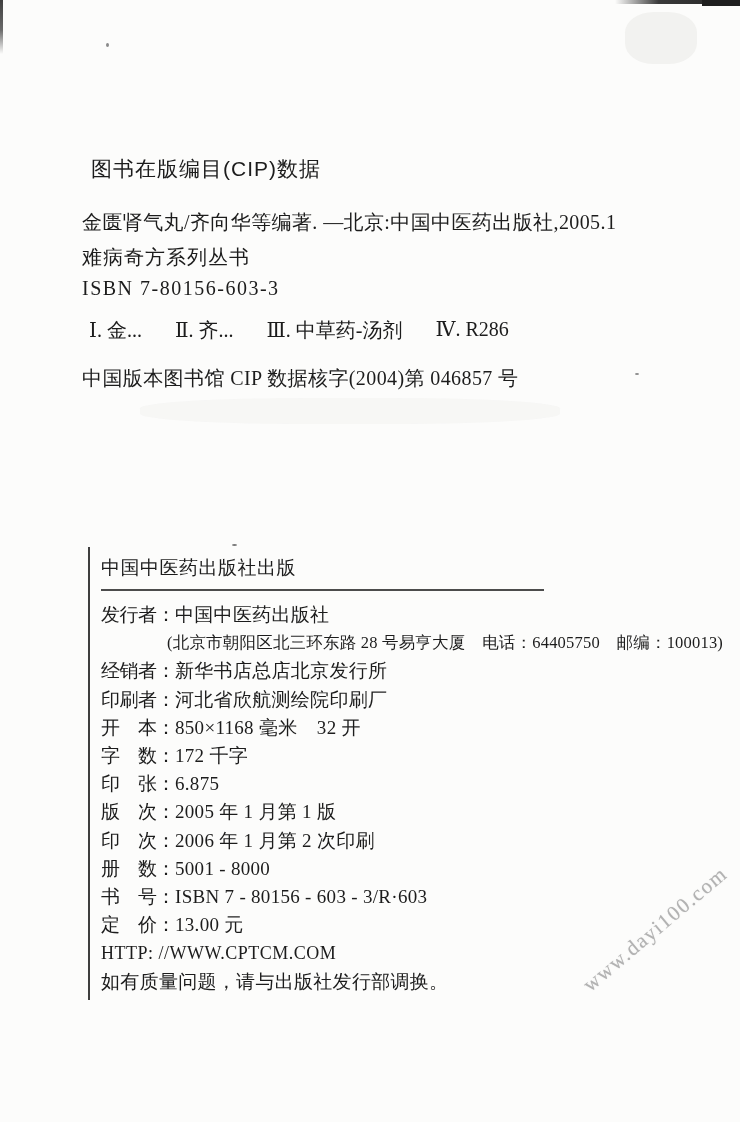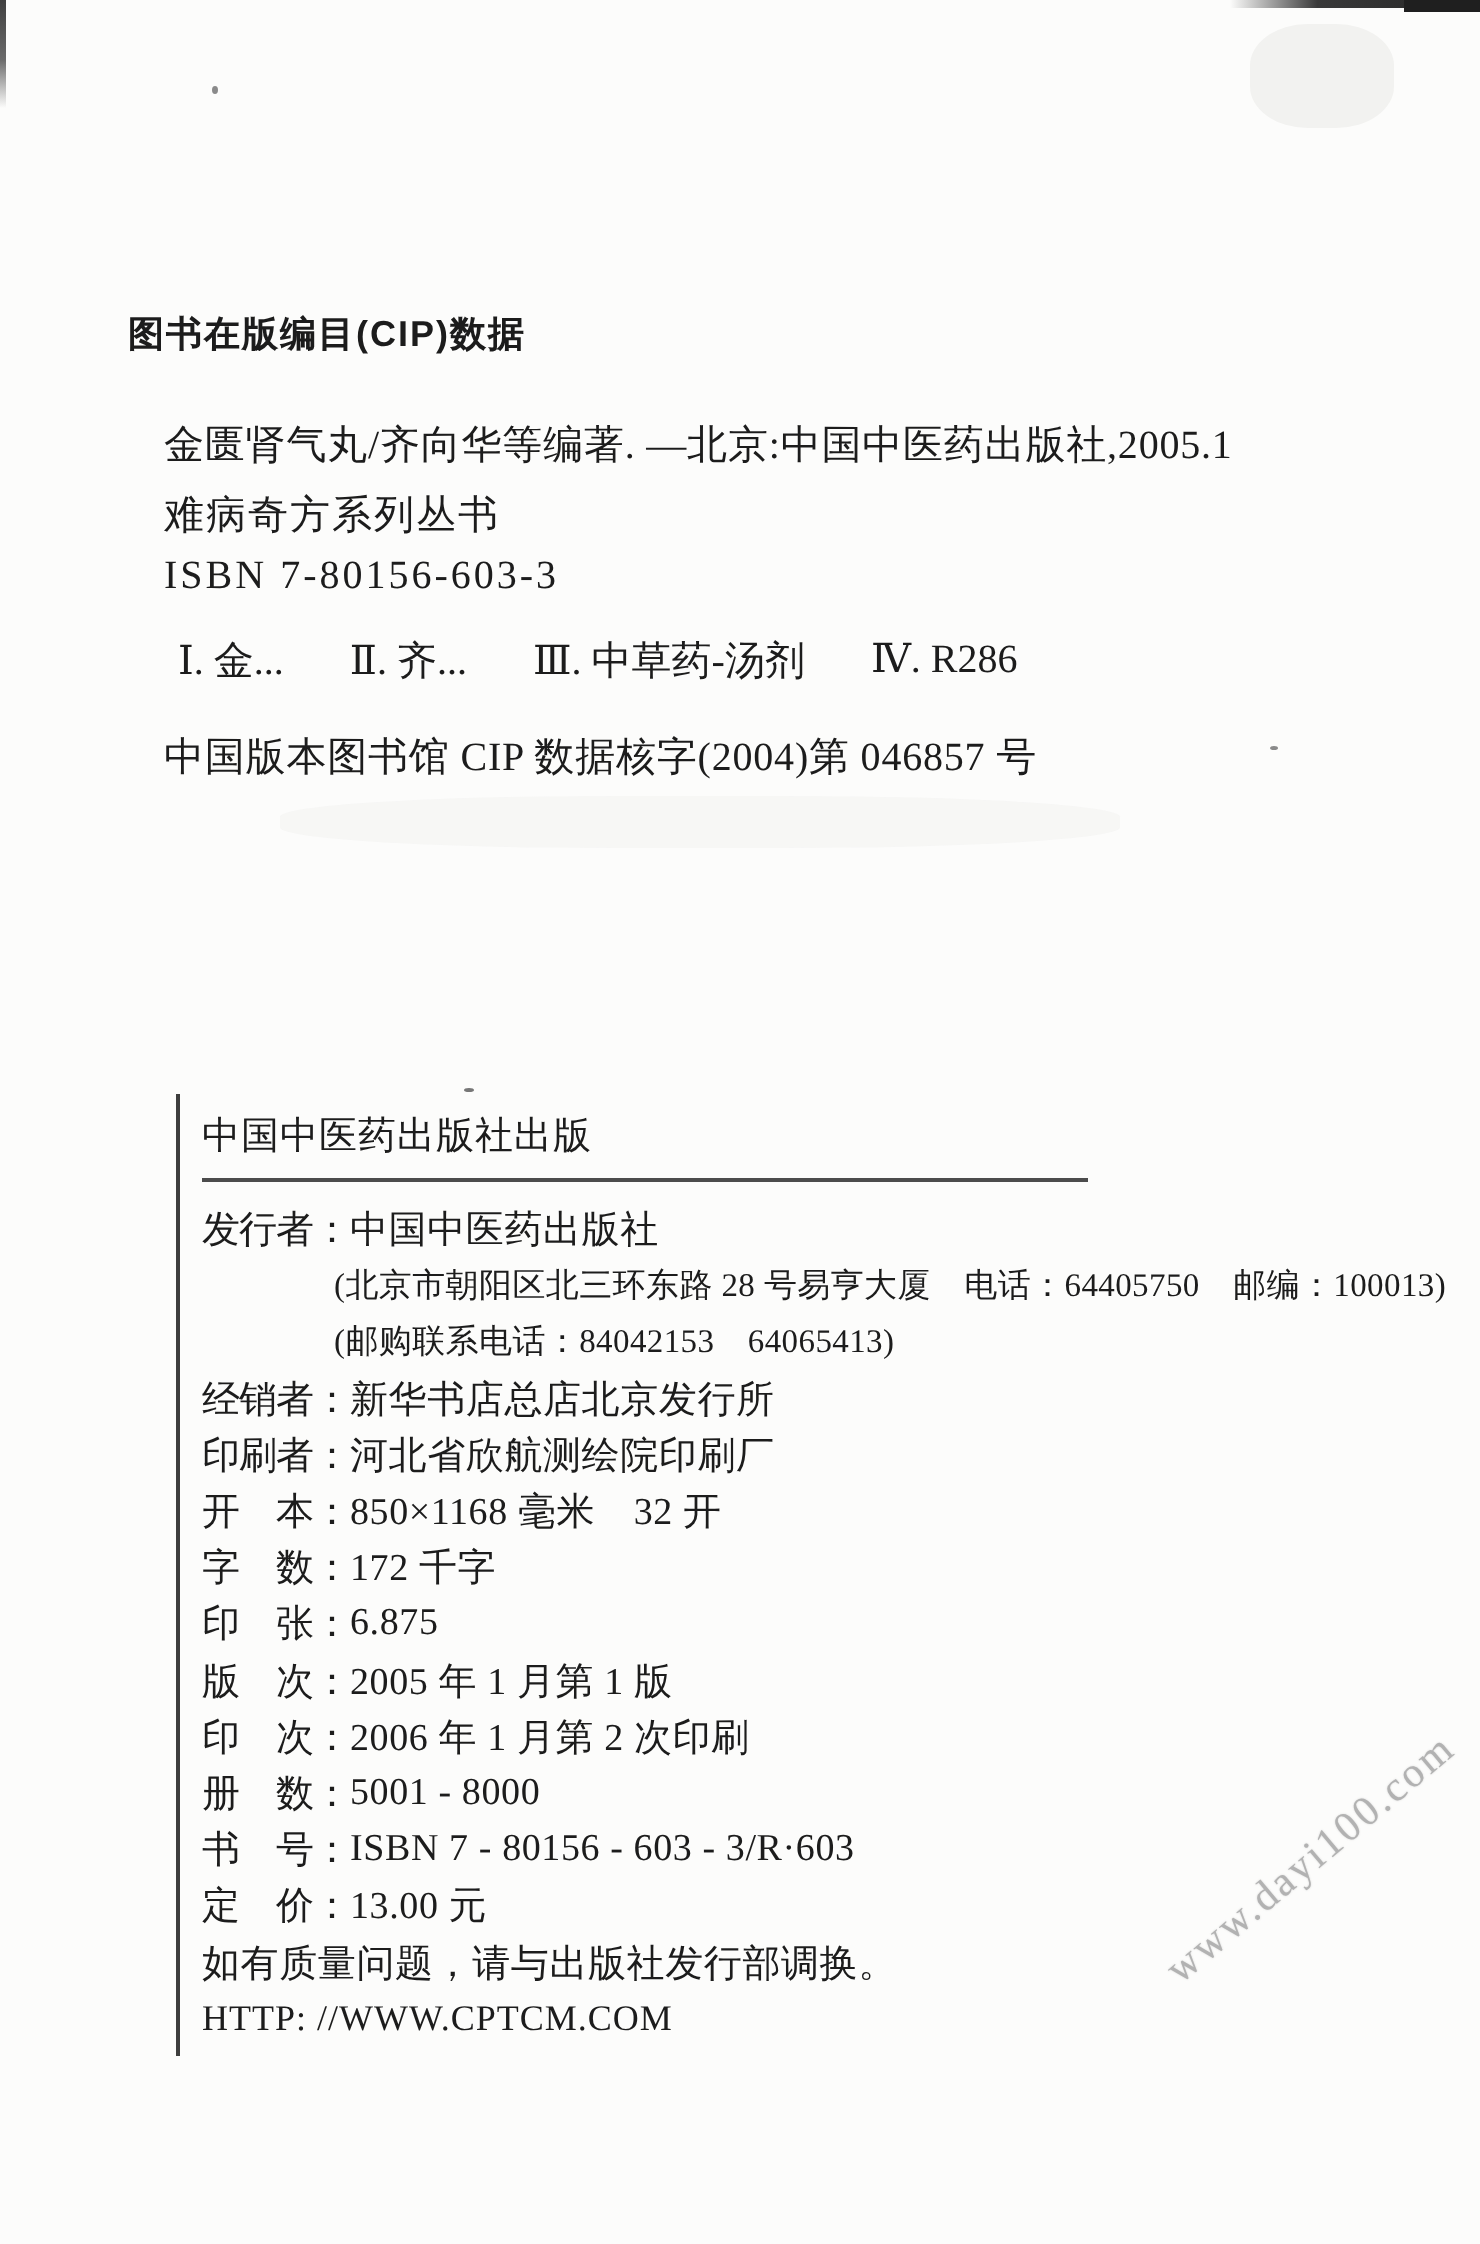--- a/index.html
+++ b/index.html
@@ -22,21 +22,21 @@
     background:linear-gradient(to right,rgba(60,60,60,0) 0%,#3a3a3a 35%,#242424 100%);
   }
   .edge-topright-blob{
     position:absolute;right:0;top:0;width:38px;height:6px;background:#1f1f1f;
   }
   .smudge{position:absolute;background:#f2f2f0;border-radius:40%;}
   .speck{position:absolute;background:#8a8a8a;border-radius:50%;}
   
   .abs{position:absolute;white-space:nowrap;}
   .cip-heading{
-    left:64px;top:155px;font-size:18px;font-weight:700;
+    left:91px;top:155px;font-size:21px;font-weight:400;
     letter-spacing:1px;
     font-family:"Liberation Sans","DejaVu Sans",sans-serif;
   }
   .cip-desc{left:82px;top:209px;font-size:20px;letter-spacing:0.4px;text-align:center;}
   .cip-series{left:82px;top:244px;font-size:20px;letter-spacing:1px;text-align:center;}
   .cip-isbn{left:82px;top:277px;font-size:20px;letter-spacing:1.5px;}
   .cip-class{left:89px;top:317px;font-size:20px;display:flex;gap:33px;}
   .cip-record{left:82px;top:365px;font-size:20px;letter-spacing:0.4px;}
   
   .colophon{
@@ -100,23 +100,20 @@
       <div class="pub-heading">中国中医药出版社出版</div>
       <hr class="pub-rule">
 
       <div class="crow">
         <span class="clabel">发行者：</span>
         <span class="cvalue">中国中医药出版社</span>
       </div>
       <div class="crow indent">
         <span>(北京市朝阳区北三环东路 28 号易亨大厦　电话：64405750　邮编：100013)</span>
       </div>
-      <div class="crow indent">
-        <span>(邮购联系电话：84042153　64065413)</span>
-      </div>
       <div class="crow">
         <span class="clabel">经销者：</span>
         <span class="cvalue">新华书店总店北京发行所</span>
       </div>
       <div class="crow">
         <span class="clabel">印刷者：</span>
         <span class="cvalue">河北省欣航测绘院印刷厂</span>
       </div>
       <div class="crow">
         <span class="clabel">开　本：</span>
@@ -143,24 +140,24 @@
         <span class="cvalue">5001 - 8000</span>
       </div>
       <div class="crow">
         <span class="clabel">书　号：</span>
         <span class="cvalue">ISBN 7 - 80156 - 603 - 3/R·603</span>
       </div>
       <div class="crow">
         <span class="clabel">定　价：</span>
         <span class="cvalue">13.00 元</span>
       </div>
+      <div class="crow http">
+        <span>HTTP: //WWW.CPTCM.COM</span>
+      </div>
       <div class="crow note">
         <span>如有质量问题，请与出版社发行部调换。</span>
-      </div>
-      <div class="crow http">
-        <span>HTTP: //WWW.CPTCM.COM</span>
       </div>
     </div>
   </div>
 
   <div class="watermark">www.dayi100.com</div>
 
 </div>
 
 </body></html>

